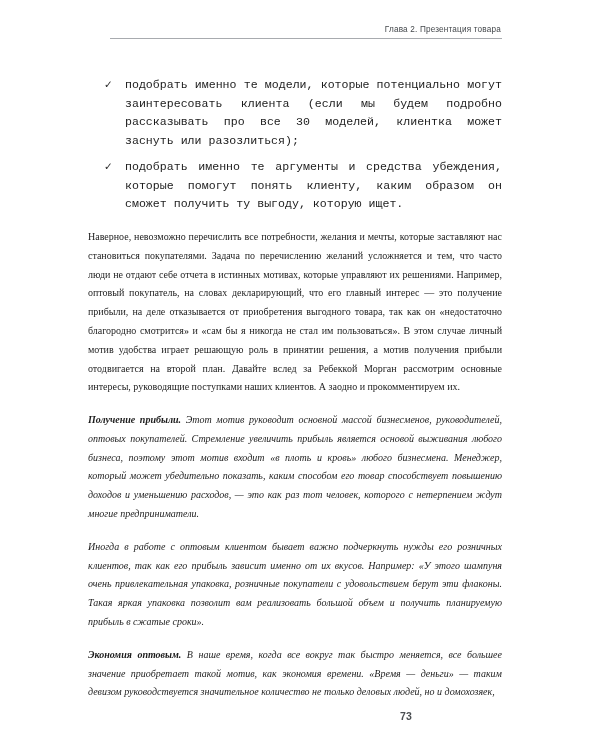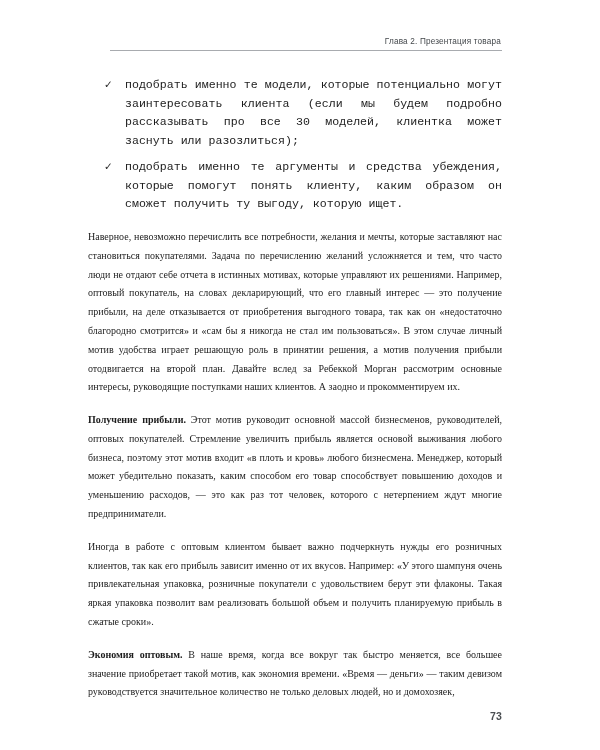--- a/index.html
+++ b/index.html
@@ -19,21 +19,21 @@
   .page {
     position: relative;
     width: 600px;
     height: 750px;
     box-sizing: border-box;
   }
 
   
   .running-head {
     position: absolute;
-    top: 36px;
+    top: 24px;
     left: 110px;
     width: 392px;
     box-sizing: border-box;
   }
   .running-head-text {
     display: block;
     text-align: right;
     font-family: "Liberation Sans", "DejaVu Sans", sans-serif;
     font-size: 8.2px;
     letter-spacing: 0.18px;
@@ -97,36 +97,37 @@
     text-align: justify;
     text-justify: inter-word;
     margin: 0;
     hyphens: manual;
   }
   .para + .para {
     margin-top: 12.5px;
   }
   .para-spaced-top {
     margin-top: 14px !important;
+    font-style: italic;
   }
   .lead-in {
     font-weight: bold;
   }
 
   
   .after-list {
     margin-top: 14px;
   }
 
   
   .folio {
     position: absolute;
     left: 0;
     top: 710px;
-    width: 502px;
+    width: 412px;
     text-align: right;
     font-family: "Liberation Sans", "DejaVu Sans", sans-serif;
     font-size: 10.5px;
     font-weight: bold;
     color: #4a4e52;
     letter-spacing: 0.2px;
   }
 </style>
 </head>
 <body>

